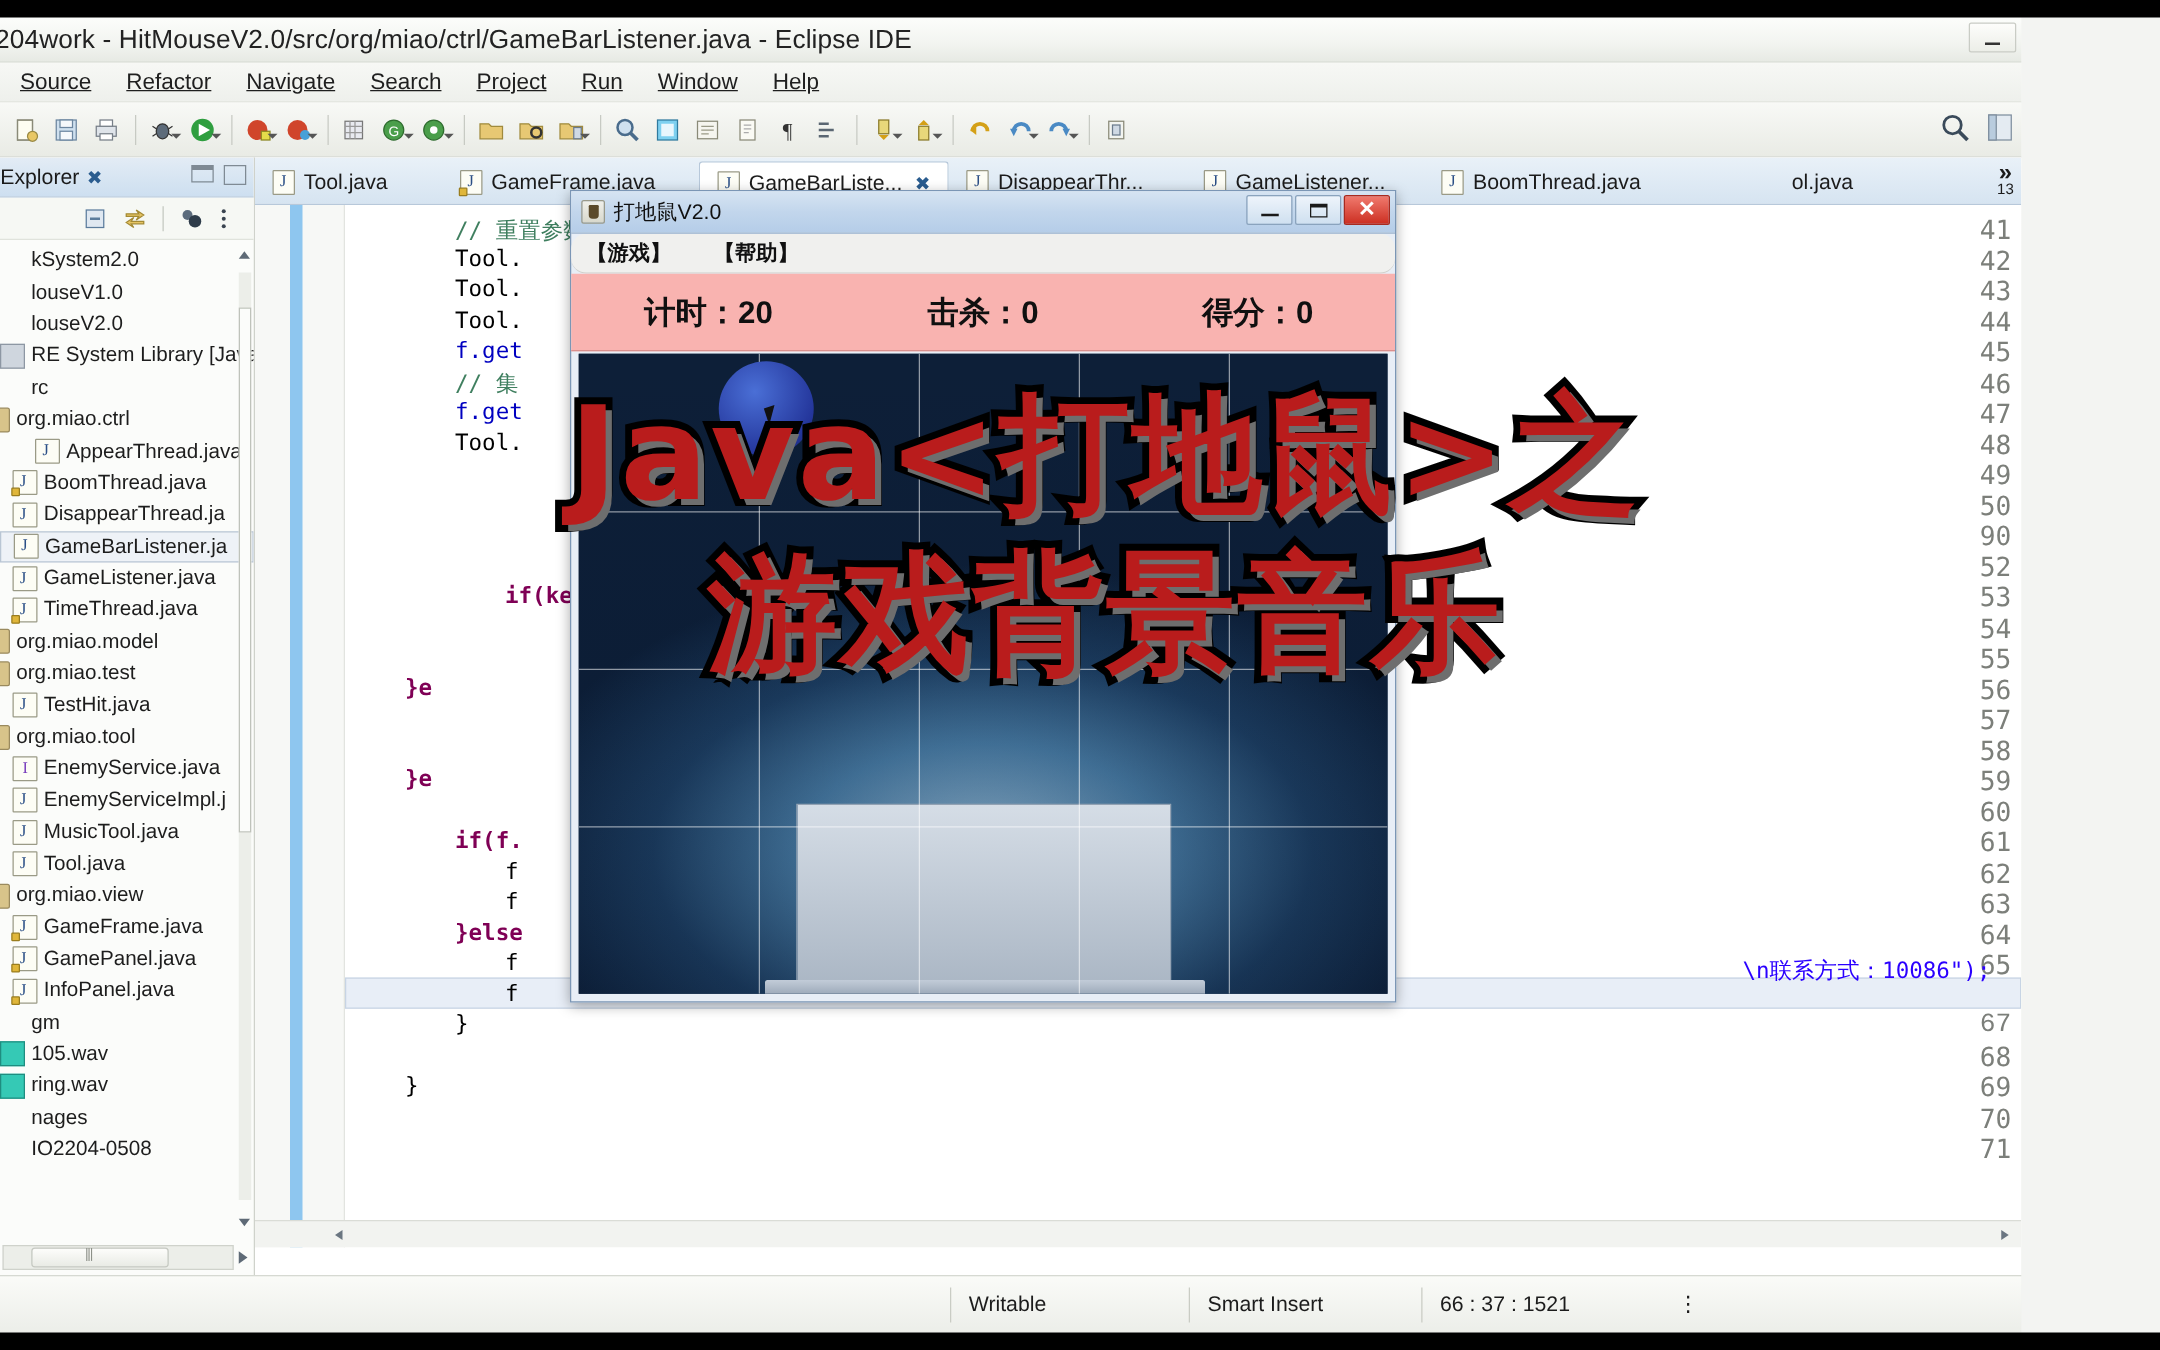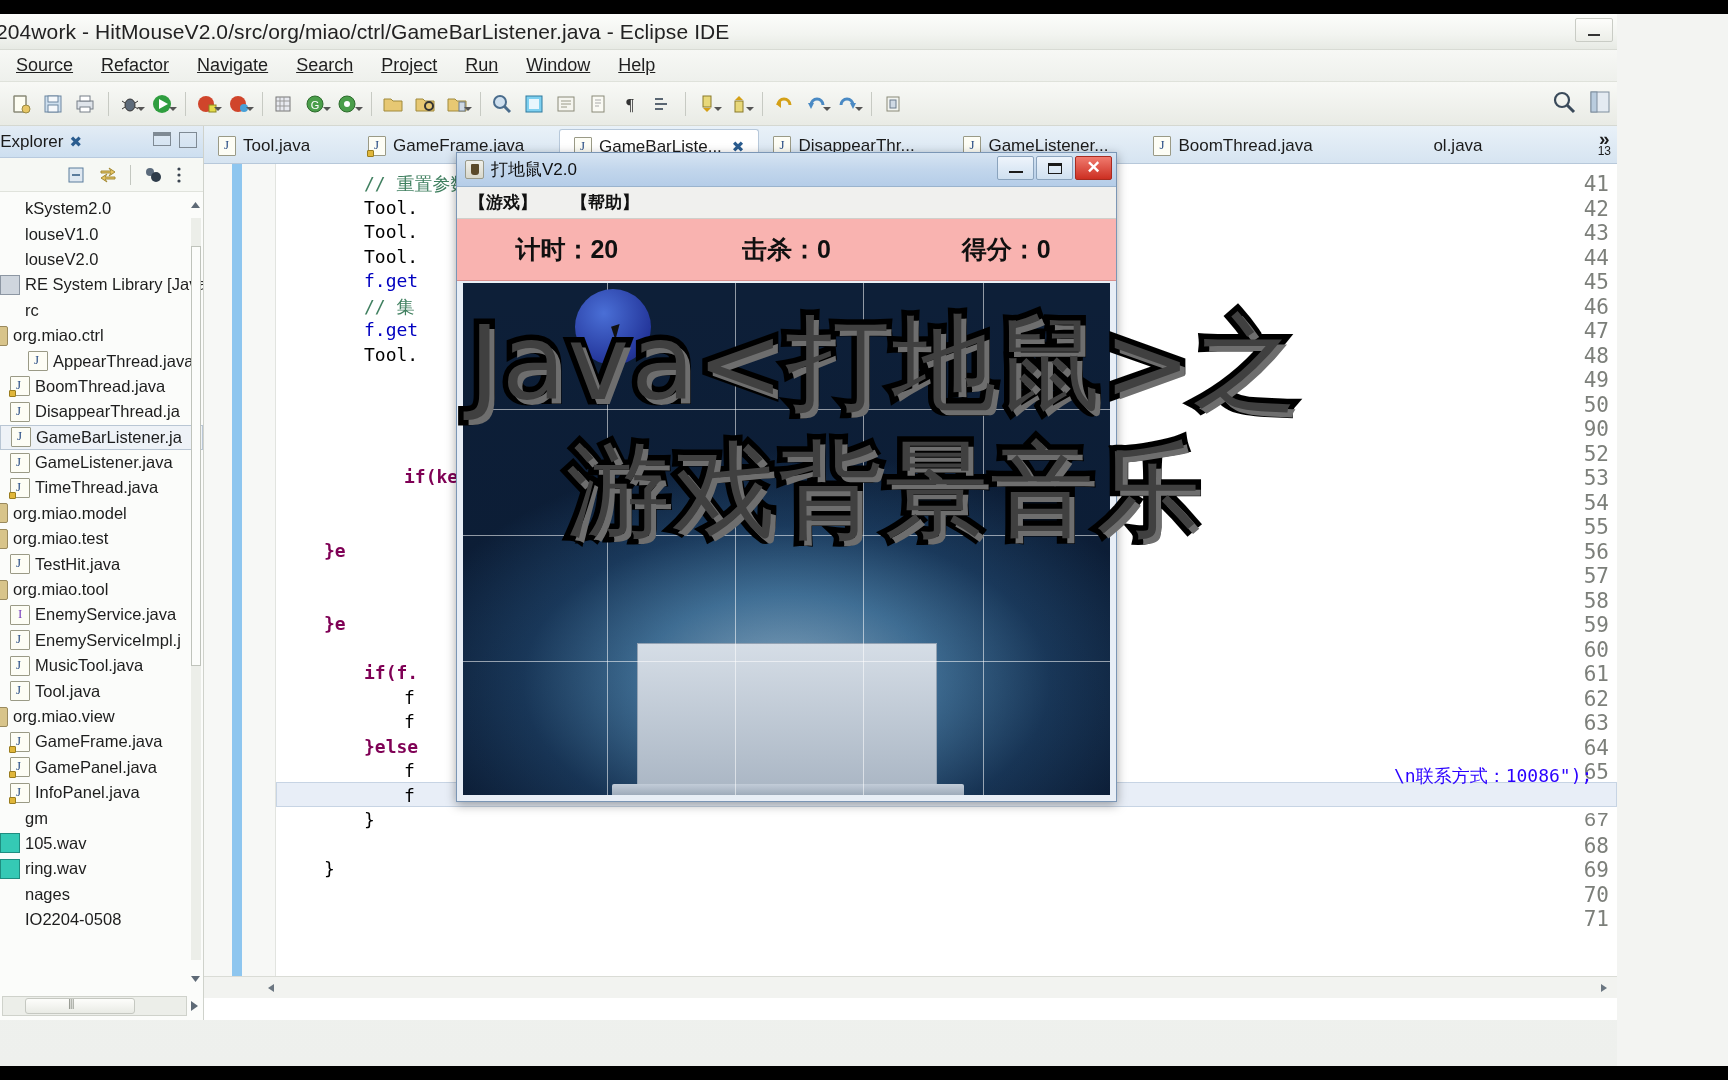--- a/index.html
+++ b/index.html
@@ -327,20 +327,21 @@
   .gw-btn .g-min { position:absolute; left:11px; bottom:6px; width:14px; height:2px; background:#1a1a1a; }
   .gw-btn .g-max { position:absolute; left:11px; top:6px; width:14px; height:11px; border:1px solid #1a1a1a; border-top-width:3px; }
   .gw-btn .g-x {
     position:absolute; left:0; top:0; width:100%; height:100%;
     color:#fff; font-size:17px; font-weight:bold; line-height:22px; text-align:center;
   }
   .gw-menu {
     height: 32px; background: #f0f0ee;
     display: flex; align-items: center; padding-left: 12px;
     border-bottom: 1px solid #cfcfca;
+    border-radius: 12px;
   }
   .gw-menu .gm {
     font-size: 17px; color: #111; margin-right: 34px; white-space: nowrap; font-weight: bold;
   }
   .gw-info {
     height: 62px;
     background: #f9b3b0;
     display: flex; align-items: center;
     border-bottom: 1px solid #d98f8d;
   }
@@ -406,24 +407,24 @@
   .sb-div { width: 1px; height: 28px; background: #c9ccc4; }
   
   .overlay-text {
     position: absolute; left: 0; right: 0; top: 300px;
     z-index: 50;
     text-align: center;
     pointer-events: none;
   }
   .ot-line {
     font-family: "DejaVu Sans", sans-serif;
-    font-weight: normal;
+    font-weight: bold;
     font-size: 104px;
     line-height: 1.22;
-    color: #404040;
+    color: #b91c1c;
     letter-spacing: 2px;
     -webkit-text-stroke: 11px #000;
     paint-order: stroke fill;
     text-shadow:
       5px 5px 0 #6e6e6e;
     white-space: nowrap;
     padding-left: 40px;
   }
 </style>
 </head>
@@ -939,20 +940,30 @@
             <div class="ed-harrow-r">
               <svg width="14" height="14" viewBox="0 0 14 14">
                   <polygon points="4,3 10,7 4,11" fill="#6b7681"></polygon>
                 </svg>
             </div>
           </div>
         </div>
       </div>
     </div>
 
+    <div class="statusbar">
+      <div style="width:760px"></div>
+      <div class="sb-div"></div>
+      <div class="sb-cell" style="width:190px">Writable</div>
+      <div class="sb-div"></div>
+      <div class="sb-cell" style="width:185px">Smart Insert</div>
+      <div class="sb-div"></div>
+      <div class="sb-cell" style="width:190px">66 : 37 : 1521</div>
+      <div class="sb-cell">⋮</div>
+    </div>
 
   </div>
 
   <div class="game-window">
     <div class="gw-title">
       <div class="gw-ico"></div>
       <div class="gw-title-text">打地鼠V2.0</div>
       <div class="gw-btns">
         <div class="gw-btn">
             <span class="g-min"></span>

